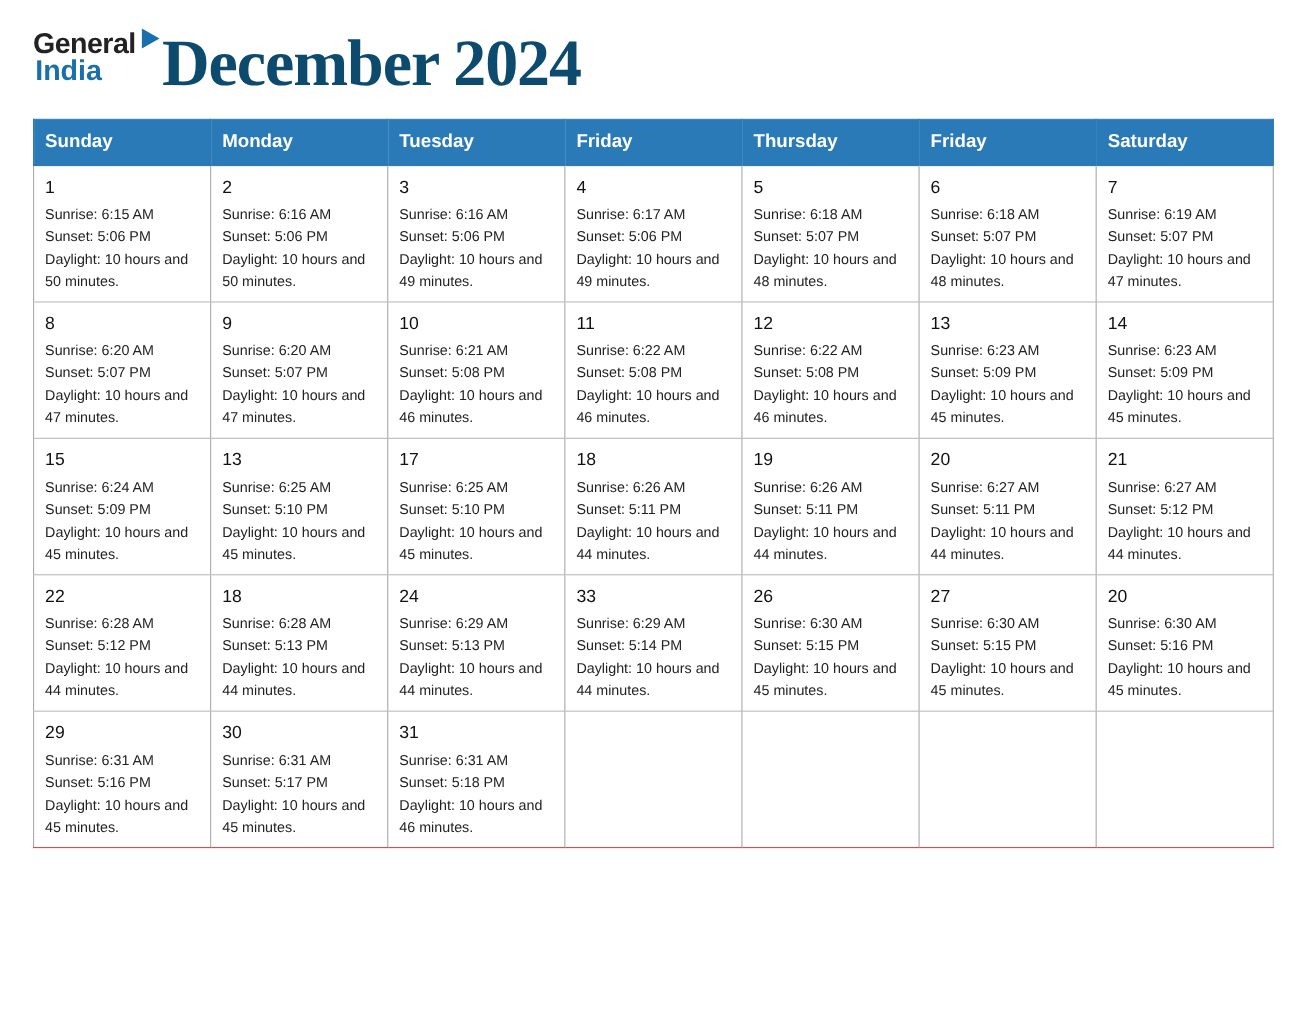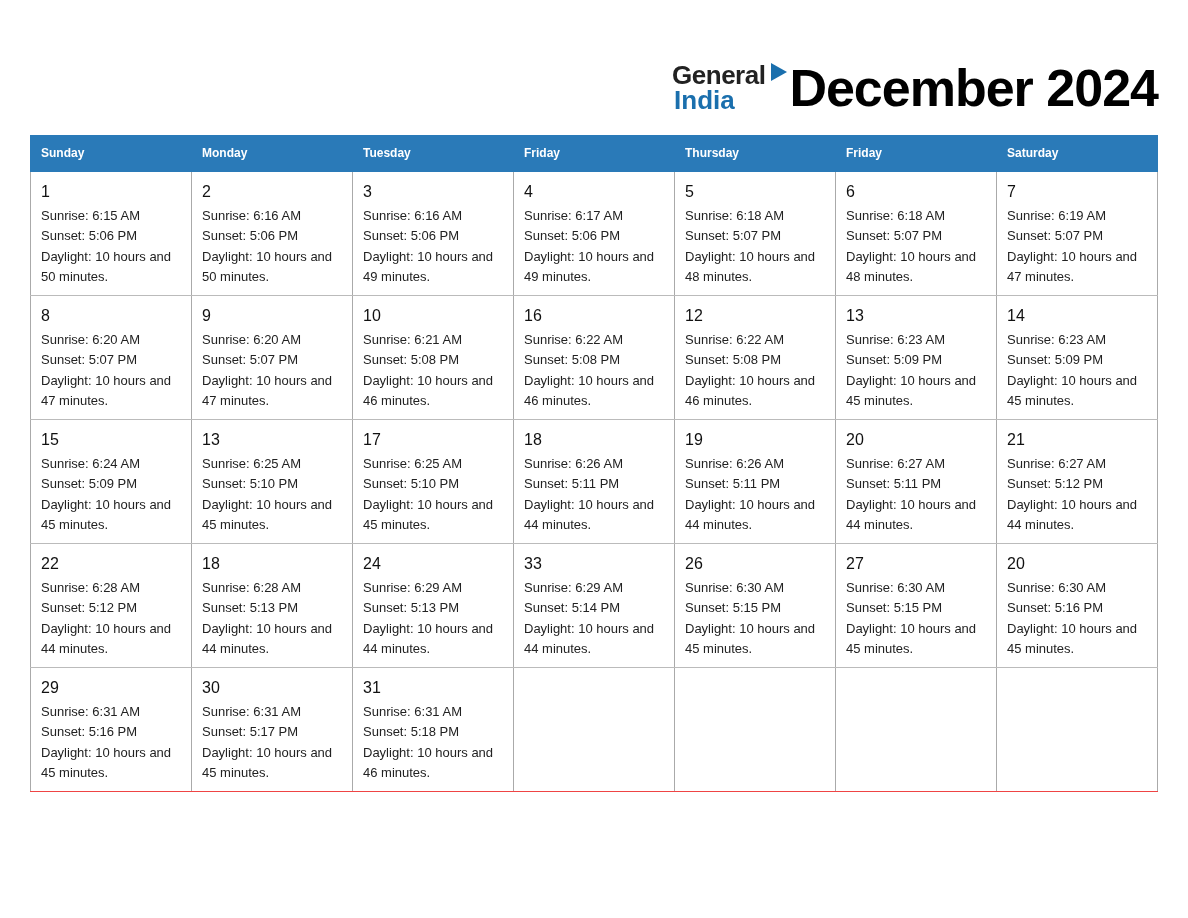--- a/index.html
+++ b/index.html
@@ -8,24 +8,23 @@
       background: #fff;
       color: #222;
       width: 1188px;
       min-height: 918px;
     }
     .page {
       padding: 24px 30px 30px 30px;
     }
     .header {
       display: flex;
-      justify-content: flex-end;
+      justify-content: flex-start;
       align-items: flex-start;
       margin-bottom: 18px;
-      margin-top: 36px;
     }
     .logo {
       display: flex;
       align-items: center;
       gap: 0;
     }
     .logo-text-general {
       font-size: 26px;
       font-weight: bold;
       color: #222;
@@ -34,40 +33,41 @@
     .logo-blue {
       font-size: 26px;
       font-weight: bold;
       color: #1a6fad;
       margin-left: 2px;
     }
     .title-block {
       text-align: right;
     }
     .title-block h1 {
-      font-size: 52px;
+      font-size: 60px;
       font-weight: 900;
-      color: #000000;
+      color: #0c4a6e;
       letter-spacing: -1px;
       line-height: 1.1;
+      font-family: Liberation Serif, serif;
     }
     .title-block .subtitle {
       font-size: 22px;
       color: #444;
       margin-top: 4px;
     }
     .calendar-table {
       width: 100%;
       border-collapse: collapse;
       table-layout: fixed;
     }
     .calendar-table thead tr th {
       background-color: #2a7ab8;
       color: #fff;
-      font-size: 12px;
+      font-size: 17px;
       font-weight: bold;
       padding: 10px 10px;
       text-align: left;
       border: 1px solid #2a7ab8;
     }
     .calendar-table tbody tr td {
       vertical-align: top;
       border: 1px solid #aaa;
       padding: 8px 10px;
       font-size: 13.5px;
@@ -177,21 +177,21 @@
         </td>
           <td>
           <span class="day-number">9</span>
           <span class="day-info">Sunrise: 6:20 AM<br>Sunset: 5:07 PM<br>Daylight: 10 hours and 47 minutes.</span>
         </td>
           <td>
           <span class="day-number">10</span>
           <span class="day-info">Sunrise: 6:21 AM<br>Sunset: 5:08 PM<br>Daylight: 10 hours and 46 minutes.</span>
         </td>
           <td>
-          <span class="day-number">16</span>
+          <span class="day-number">11</span>
           <span class="day-info">Sunrise: 6:22 AM<br>Sunset: 5:08 PM<br>Daylight: 10 hours and 46 minutes.</span>
         </td>
           <td>
           <span class="day-number">12</span>
           <span class="day-info">Sunrise: 6:22 AM<br>Sunset: 5:08 PM<br>Daylight: 10 hours and 46 minutes.</span>
         </td>
           <td>
           <span class="day-number">13</span>
           <span class="day-info">Sunrise: 6:23 AM<br>Sunset: 5:09 PM<br>Daylight: 10 hours and 45 minutes.</span>
         </td>

